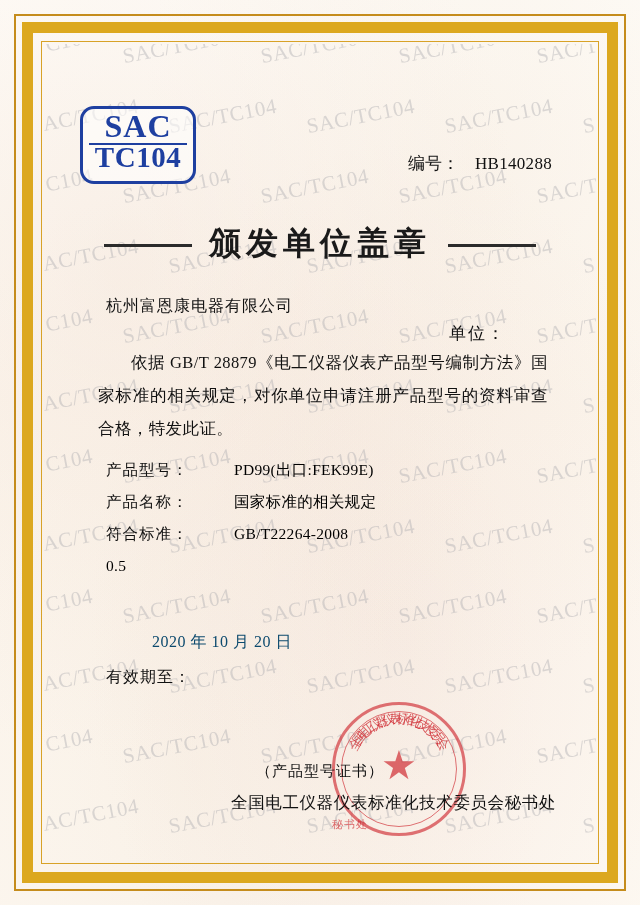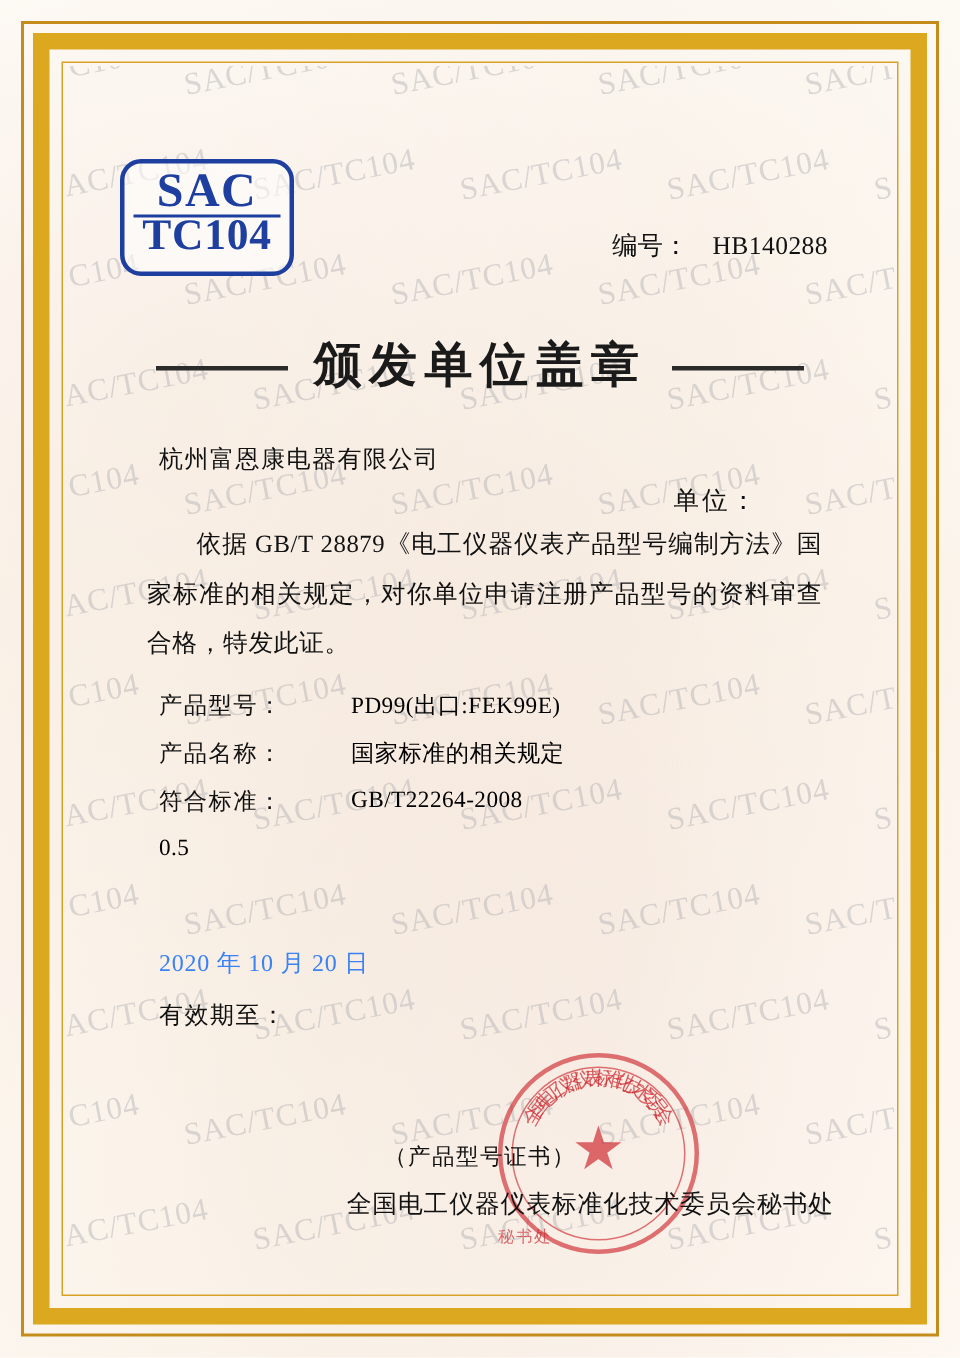--- a/index.html
+++ b/index.html
@@ -235,22 +235,23 @@
   .date-key {
     width: 128px;
     font-family: "Liberation Serif", serif;
     font-size: 16px;
     color: #111;
     letter-spacing: 1px;
   }
   .date-val {
     font-family: "Liberation Serif", serif;
     font-size: 16px;
-    color: #3b82f6;
+    color: #0c4a6e;
     letter-spacing: 0.5px;
+    margin-left: 46px;
   }
 
   
   .seal {
     position: absolute;
     left: 288px; top: 658px;
     width: 134px; height: 134px;
     pointer-events: none;
   }
   .seal-ring {

